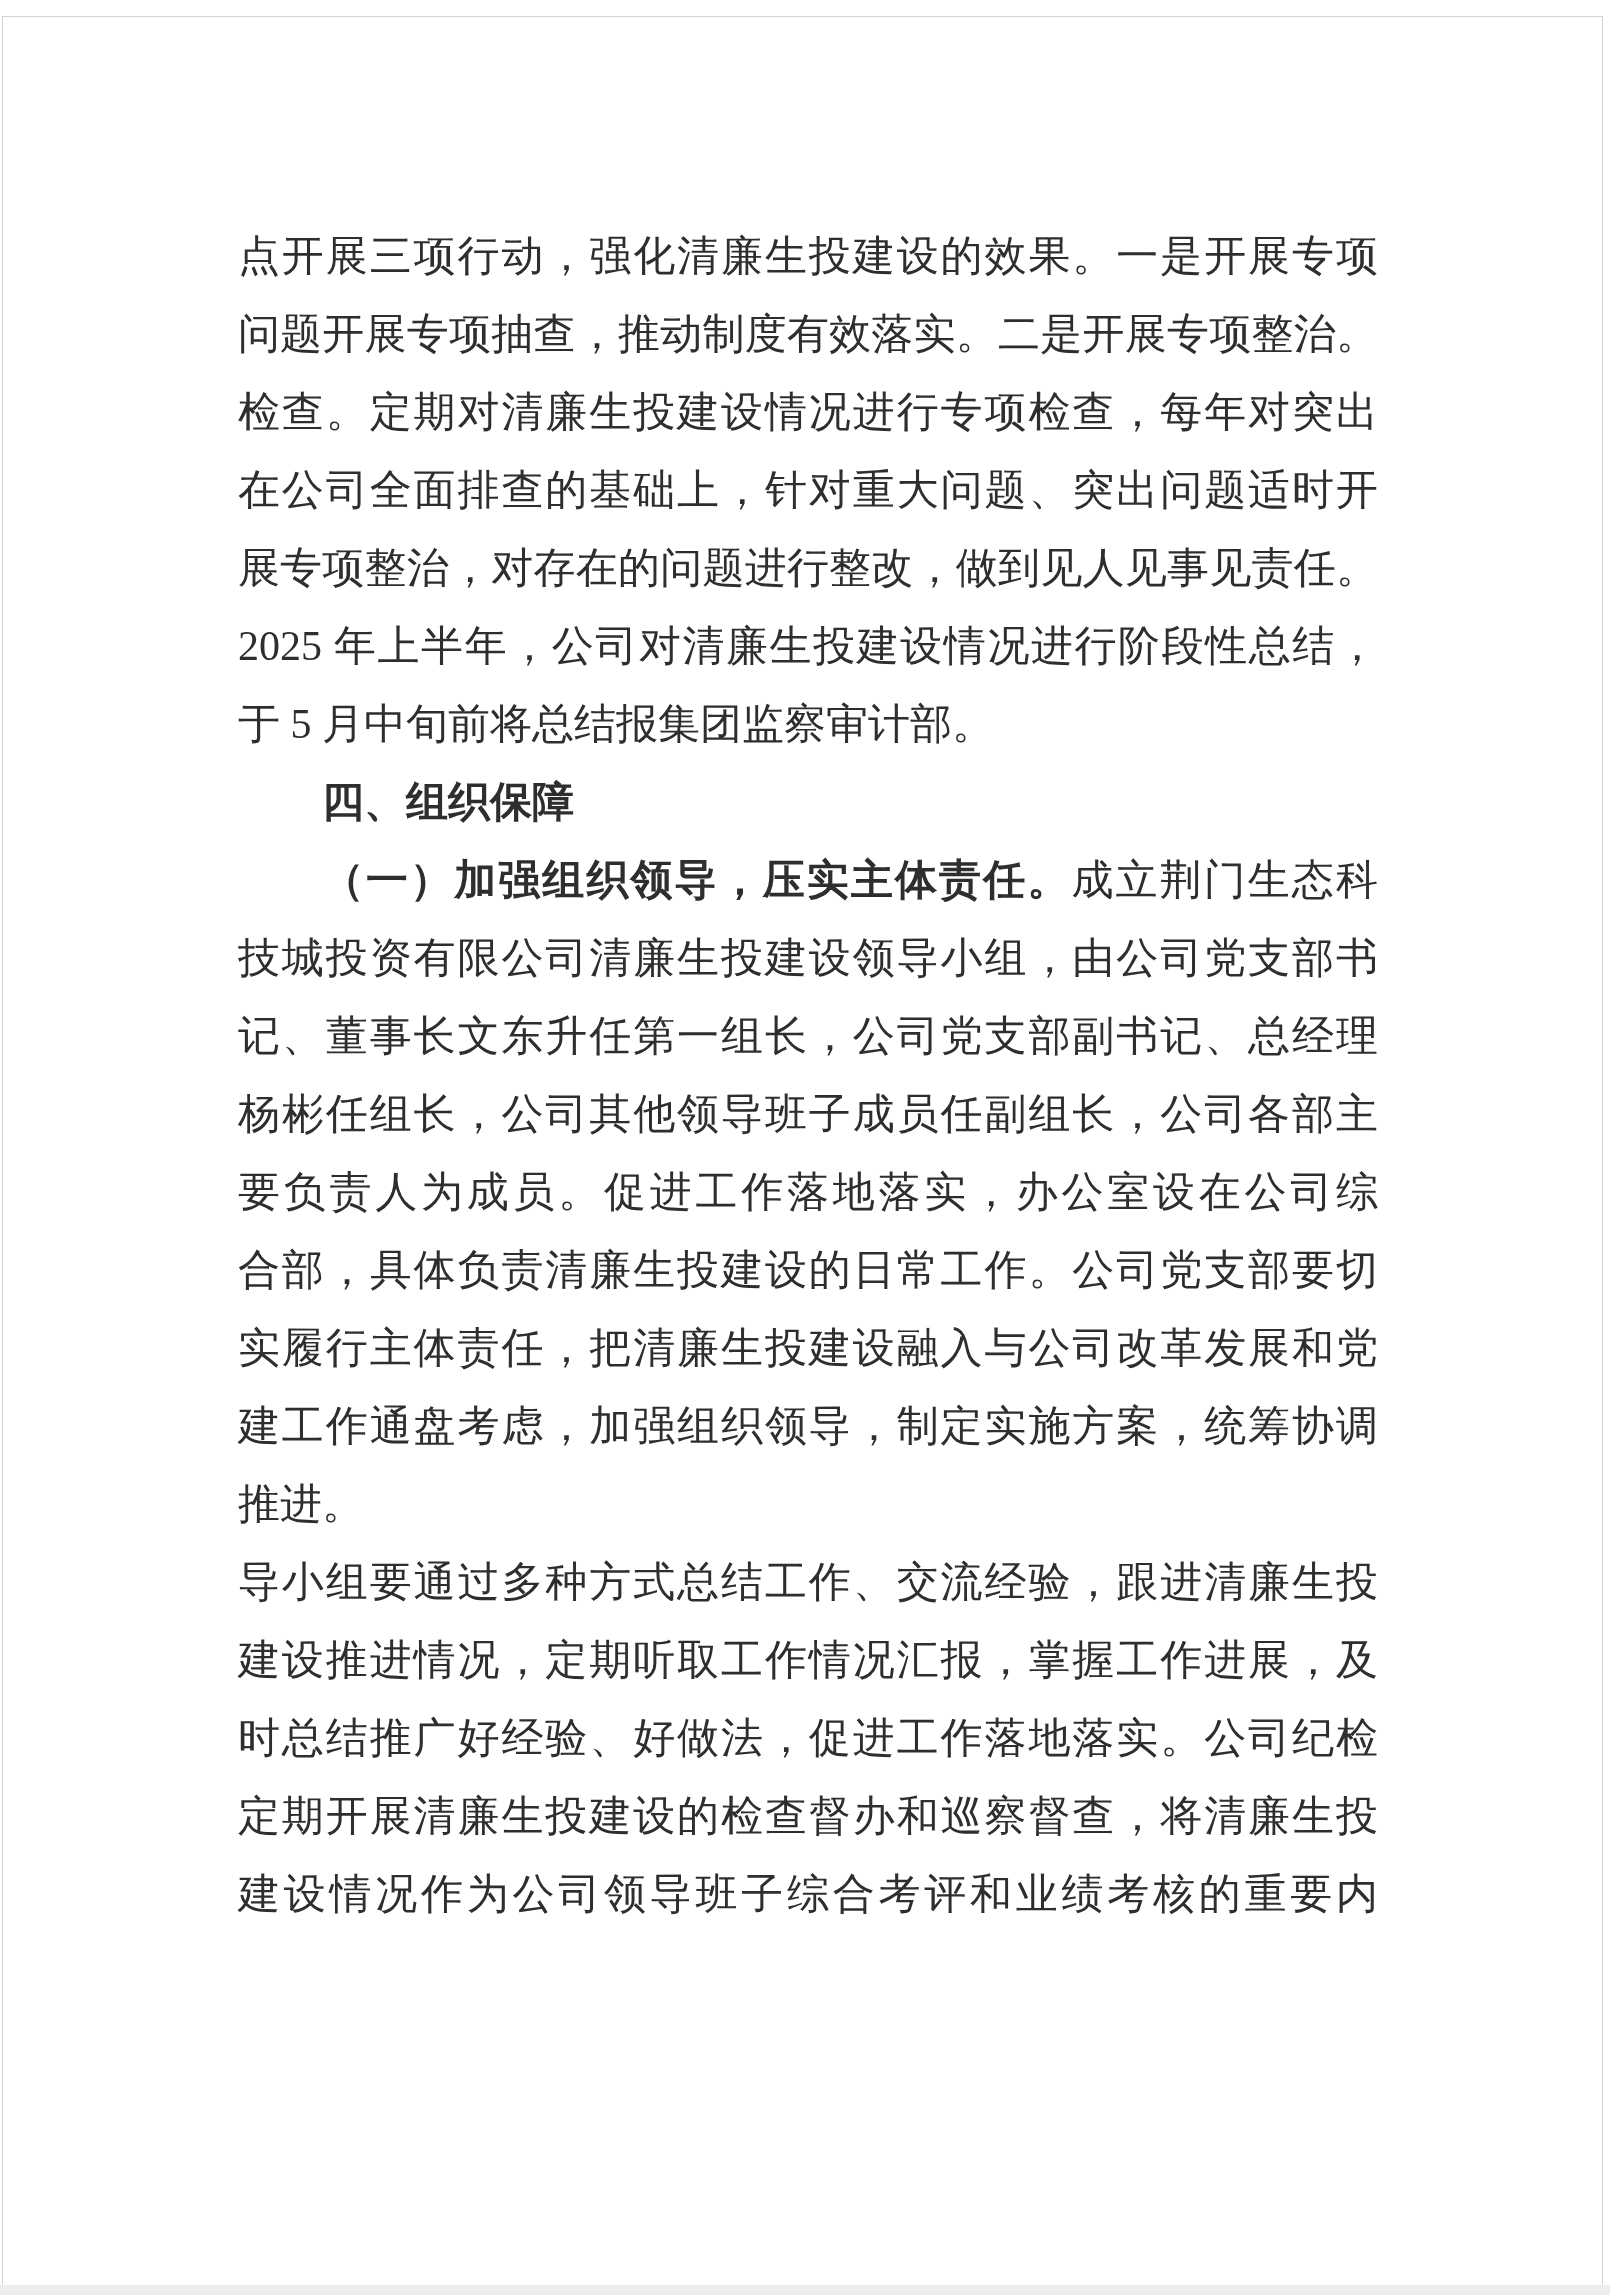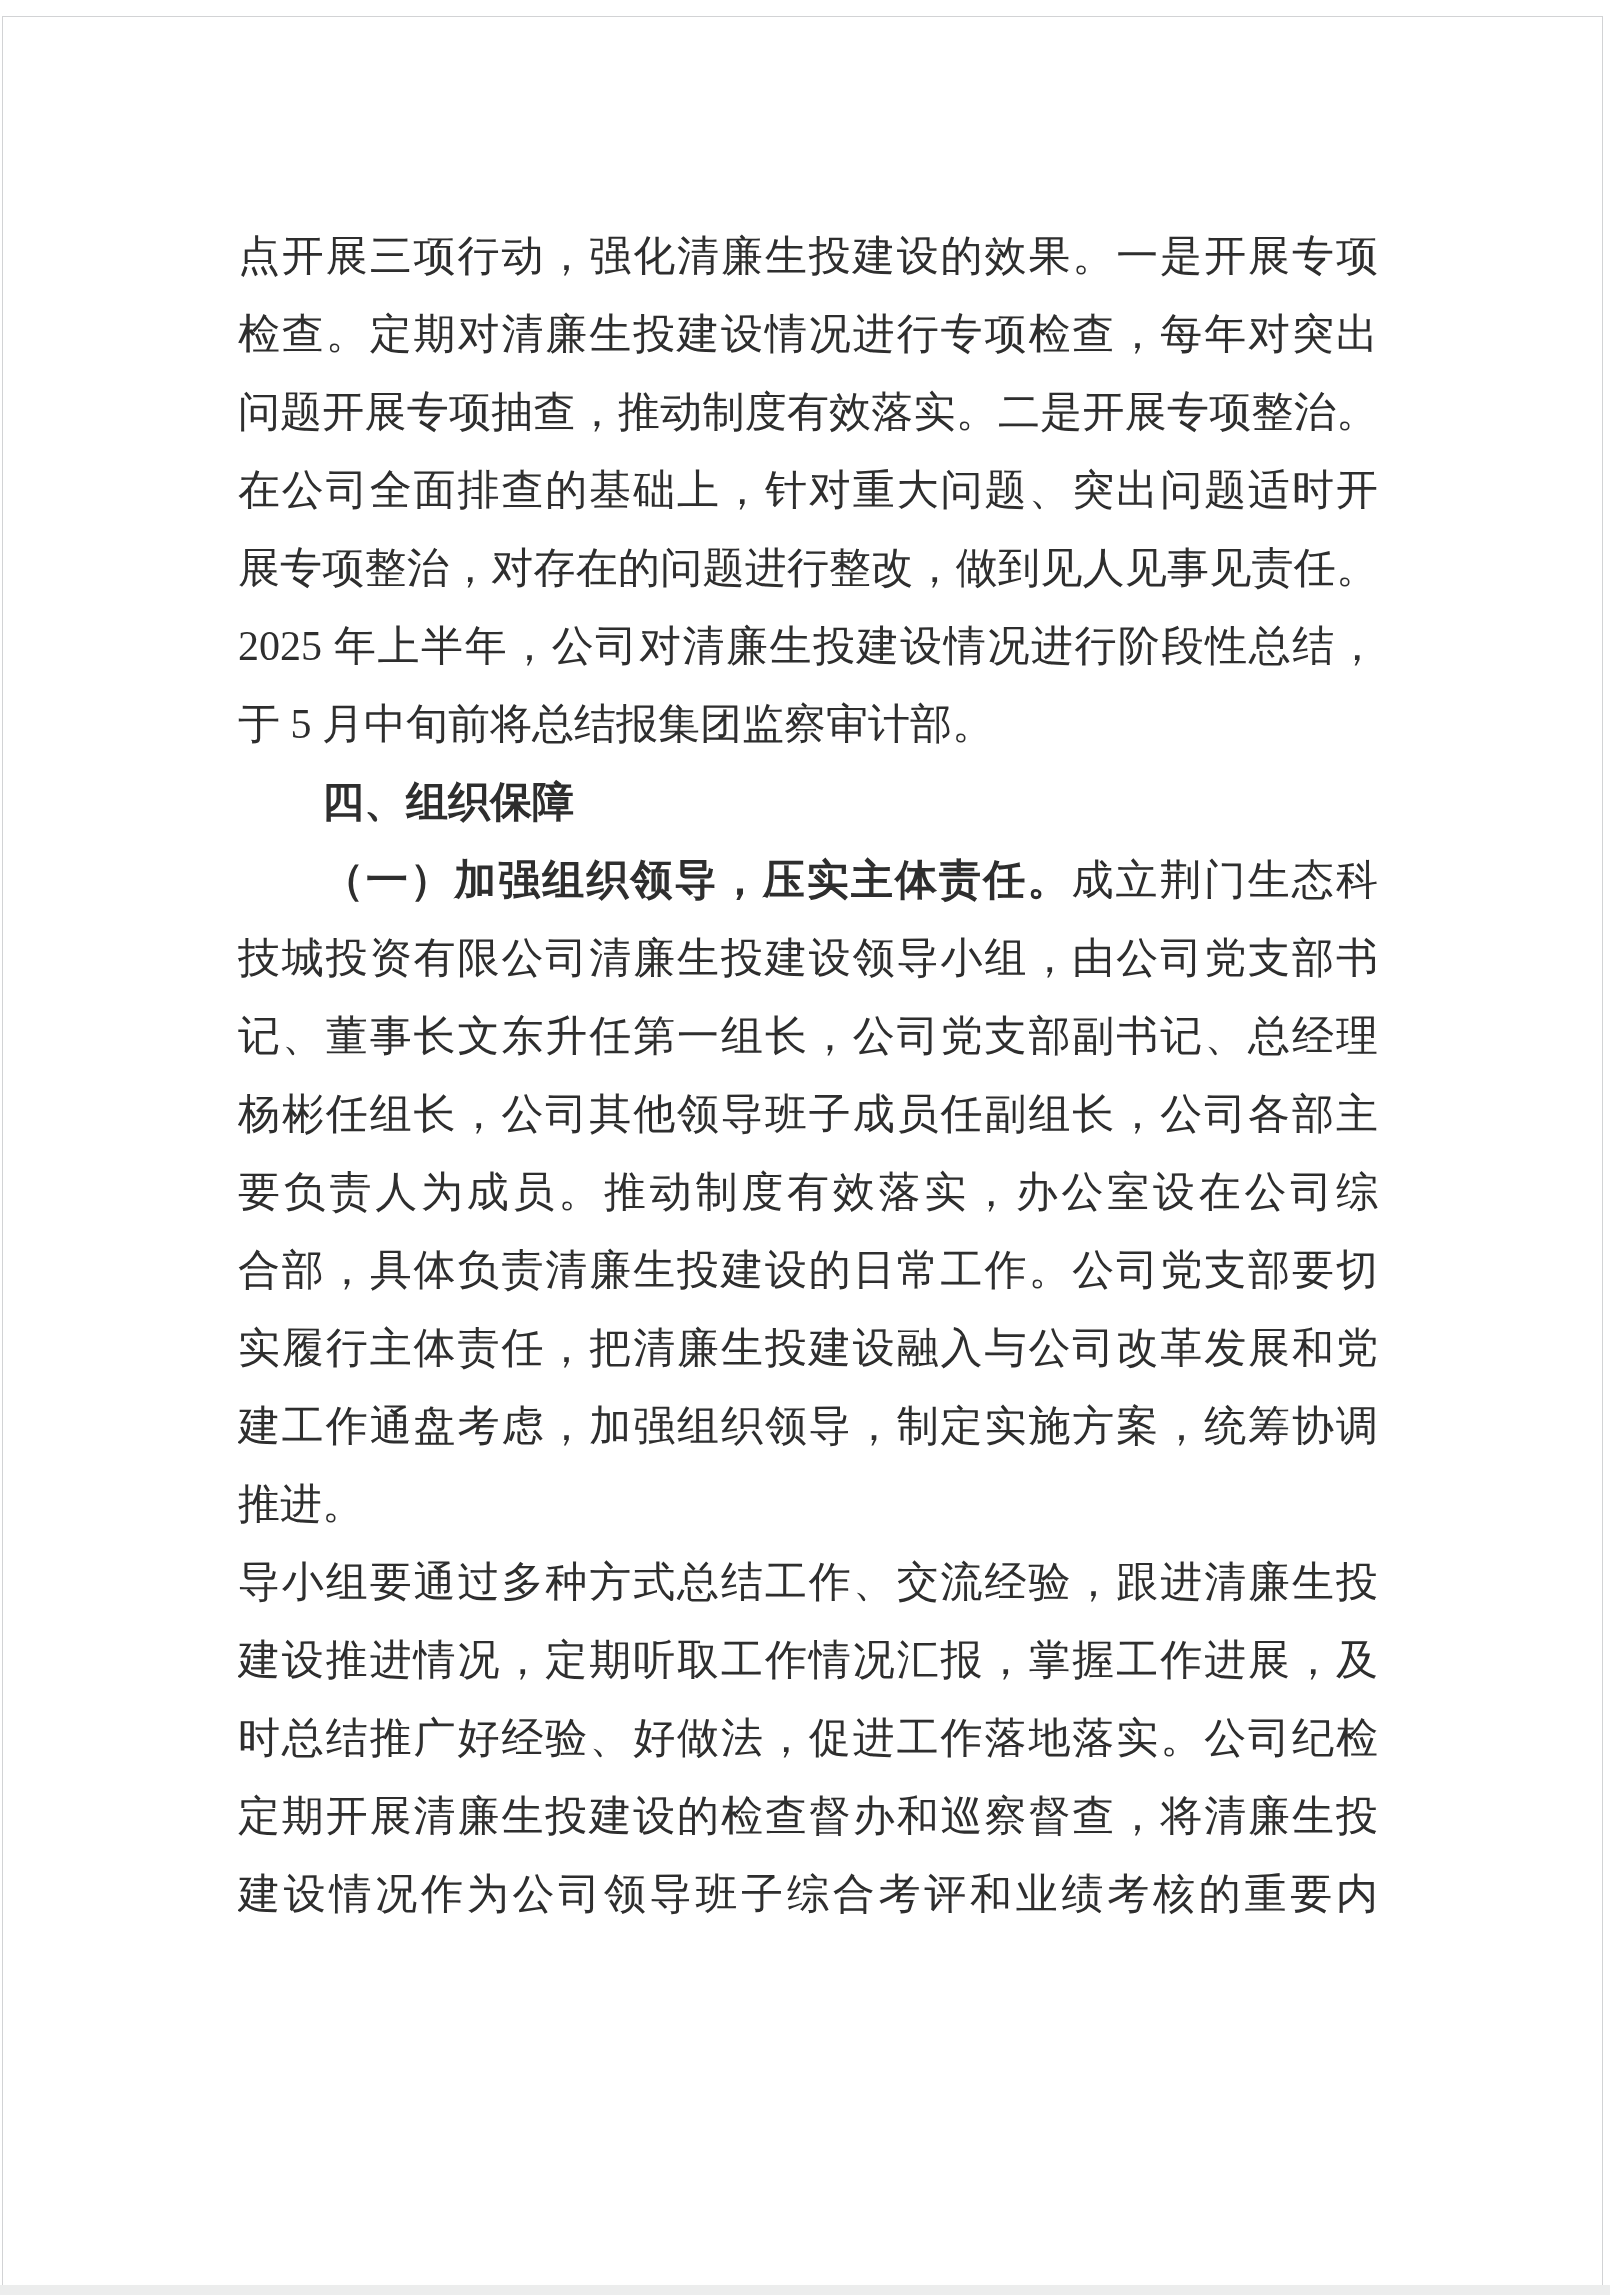--- a/index.html
+++ b/index.html
@@ -67,32 +67,32 @@
     
     font-family: "Liberation Sans", "DejaVu Sans", sans-serif;
   }
 </style>
 </head>
 <body>
 
 <div class="page">
   <div class="text-block">
       <div class="line justify"><span class="run-regular">点开展三项行动，强化清廉生投建设的效果。一是开展专项</span></div>
+      <div class="line justify"><span class="run-regular">问题开展专项抽查，推动制度有效落实。二是开展专项整治。</span></div>
       <div class="line justify"><span class="run-regular">检查。定期对清廉生投建设情况进行专项检查，每年对突出</span></div>
-      <div class="line justify"><span class="run-regular">问题开展专项抽查，推动制度有效落实。二是开展专项整治。</span></div>
       <div class="line justify"><span class="run-regular">在公司全面排查的基础上，针对重大问题、突出问题适时开</span></div>
       <div class="line justify"><span class="run-regular">展专项整治，对存在的问题进行整改，做到见人见事见责任。</span></div>
       <div class="line justify"><span class="run-regular">2025 年上半年，公司对清廉生投建设情况进行阶段性总结，</span></div>
       <div class="line"><span class="run-regular">于 5 月中旬前将总结报集团监察审计部。</span></div>
       <div class="line indent"><span class="run-bold">四、组织保障</span></div>
       <div class="line justify indent"><span class="run-bold">（一）加强组织领导，压实主体责任。</span><span class="run-regular">成立荆门生态科</span></div>
       <div class="line justify"><span class="run-regular">技城投资有限公司清廉生投建设领导小组，由公司党支部书</span></div>
       <div class="line justify"><span class="run-regular">记、董事长文东升任第一组长，公司党支部副书记、总经理</span></div>
       <div class="line justify"><span class="run-regular">杨彬任组长，公司其他领导班子成员任副组长，公司各部主</span></div>
-      <div class="line justify"><span class="run-regular">要负责人为成员。推动制度有效落实，办公室设在公司综</span></div>
+      <div class="line justify"><span class="run-regular">要负责人为成员。促进工作落地落实，办公室设在公司综</span></div>
       <div class="line justify"><span class="run-regular">合部，具体负责清廉生投建设的日常工作。公司党支部要切</span></div>
       <div class="line justify"><span class="run-regular">实履行主体责任，把清廉生投建设融入与公司改革发展和党</span></div>
       <div class="line justify"><span class="run-regular">建工作通盘考虑，加强组织领导，制定实施方案，统筹协调</span></div>
       <div class="line"><span class="run-regular">推进。</span></div>
       <div class="line justify"><span class="run-regular">导小组要通过多种方式总结工作、交流经验，跟进清廉生投</span></div>
       <div class="line justify"><span class="run-regular">建设推进情况，定期听取工作情况汇报，掌握工作进展，及</span></div>
       <div class="line justify"><span class="run-regular">时总结推广好经验、好做法，促进工作落地落实。公司纪检</span></div>
       <div class="line justify"><span class="run-regular">定期开展清廉生投建设的检查督办和巡察督查，将清廉生投</span></div>
       <div class="line justify"><span class="run-regular">建设情况作为公司领导班子综合考评和业绩考核的重要内</span></div>
     </div>

